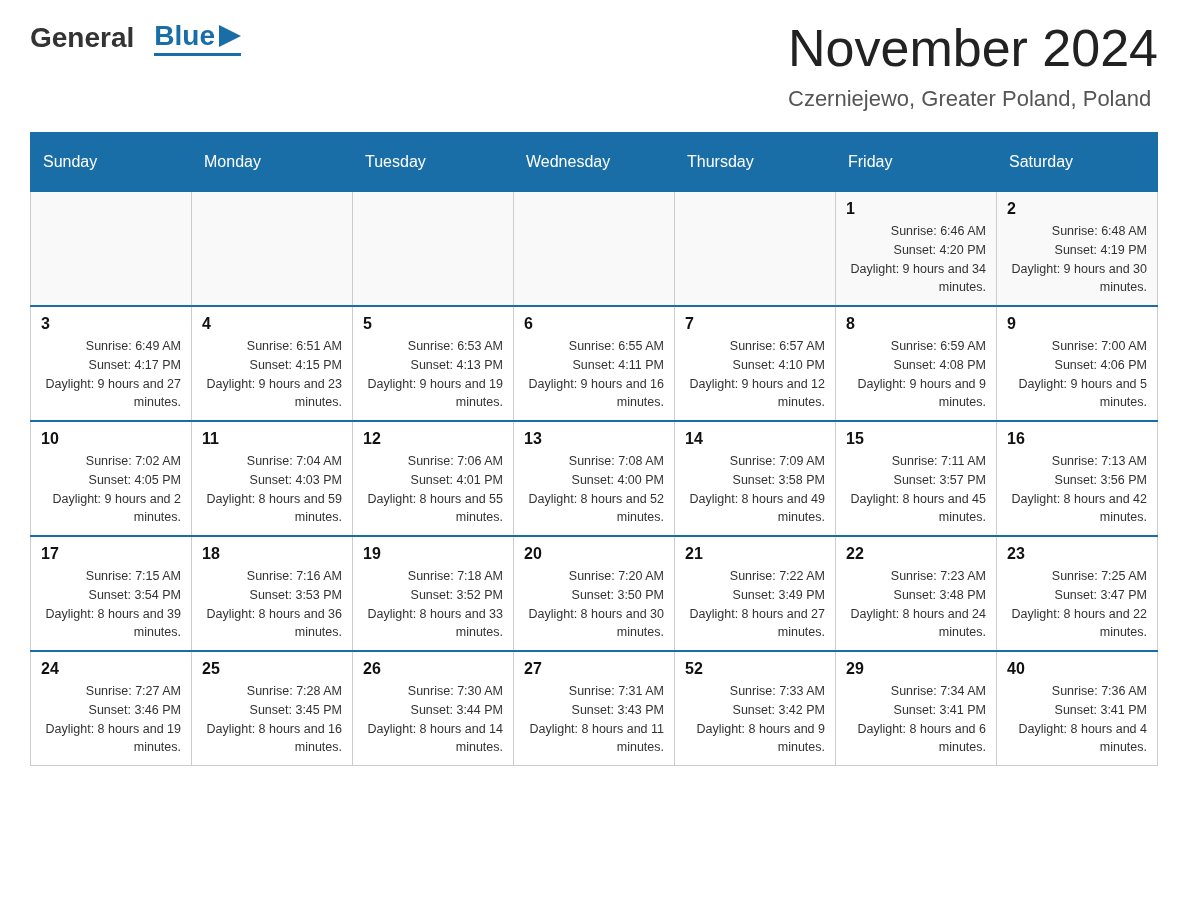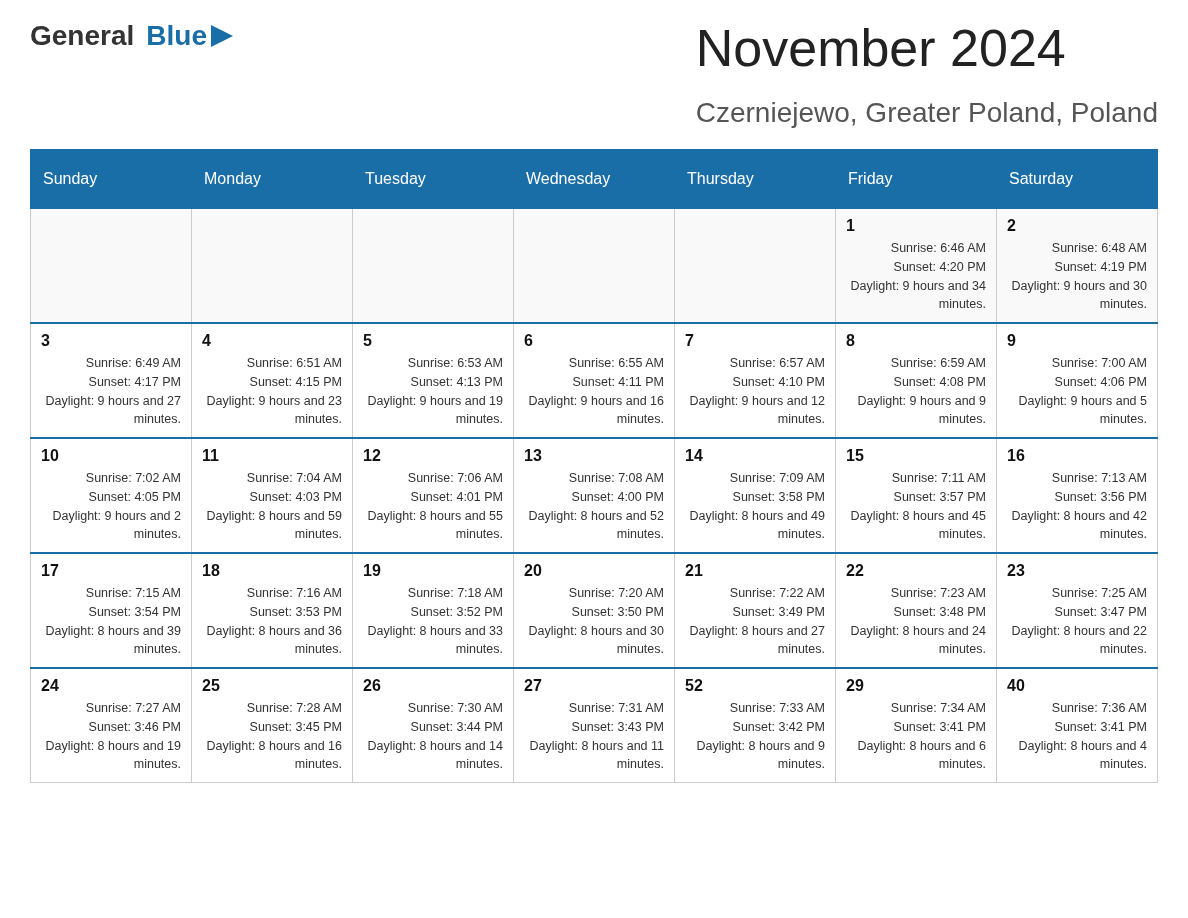--- a/index.html
+++ b/index.html
@@ -25,43 +25,43 @@
       display: flex;
       align-items: center;
     }
     .logo-general {
       font-size: 28px;
       font-weight: bold;
       color: #333;
     }
     .logo-blue-part {
       display: flex;
-      flex-direction: row;
+      flex-direction: column;
       align-items: flex-start;
-      margin-left: 12px;
+      margin-left: 20px;
       justify-content: flex-end;
     }
     .logo-blue-text {
       font-size: 28px;
       font-weight: bold;
       color: #1a6ea8;
     }
     .title-area {
       text-align: left;
     }
     .month-title {
       font-size: 52px;
       font-weight: normal;
       color: #222;
       line-height: 1.1;
     }
     .location-title {
-      font-size: 28px;
+      font-size: 22px;
       color: #555;
-      margin-top: 20px;
+      margin-top: 9px;
     }
     .calendar-table {
       width: 100%;
       border-collapse: collapse;
       margin-top: 10px;
     }
     .calendar-table th {
       background-color: #1a6ea8;
       color: #fff;
       padding: 20px 12px;

